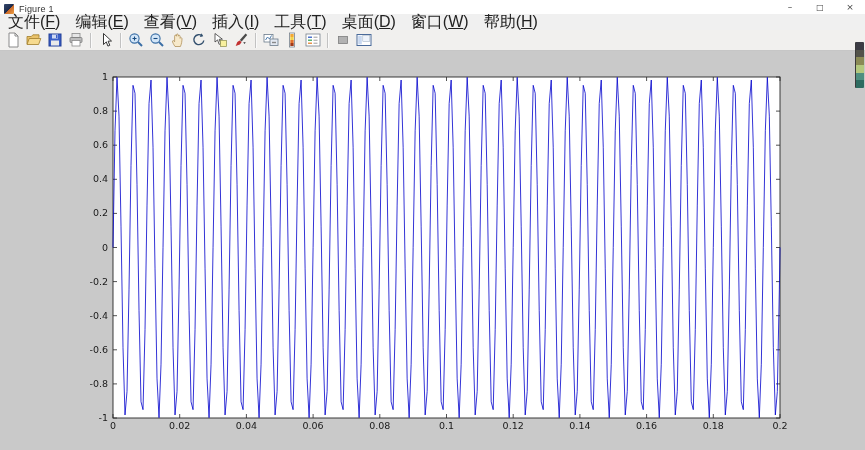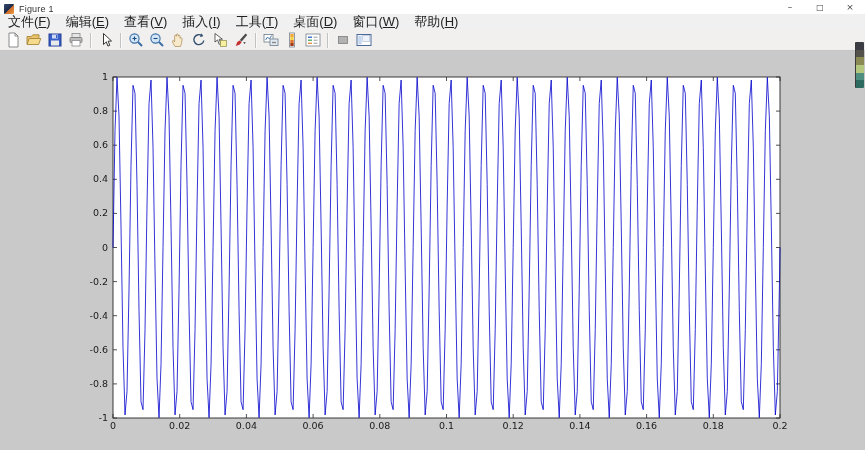--- a/index.html
+++ b/index.html
@@ -24,21 +24,21 @@
     width:30px;height:14px;display:flex;align-items:center;justify-content:center;
     font-size:9px;color:#444;cursor:default;background:transparent;border:none;padding:0;
     font-family:"DejaVu Sans",sans-serif;
   }
   .win-btn.maximize{font-size:8px;}
   
   .menubar{
     position:absolute;top:14px;left:0;right:0;height:16px;background:#f0f0f0;
     display:flex;align-items:center;padding-left:8px;gap:15px;z-index:5;
   }
-  .menu-item{font-size:13px;color:#222;white-space:nowrap;cursor:default;}
+  .menu-item{font-size:16px;color:#222;white-space:nowrap;cursor:default;}
   .menu-item u{text-decoration:underline;}
   
   .toolbar{
     position:absolute;top:30px;left:0;right:0;height:20px;background:#f1f0ee;
     border-bottom:1px solid #c6c6c6;display:flex;align-items:center;
     padding-left:3px;gap:1px;z-index:5;
   }
   .tb-btn{
     width:20px;height:18px;border:none;background:transparent;padding:1px;
     display:flex;align-items:center;justify-content:center;cursor:default;

